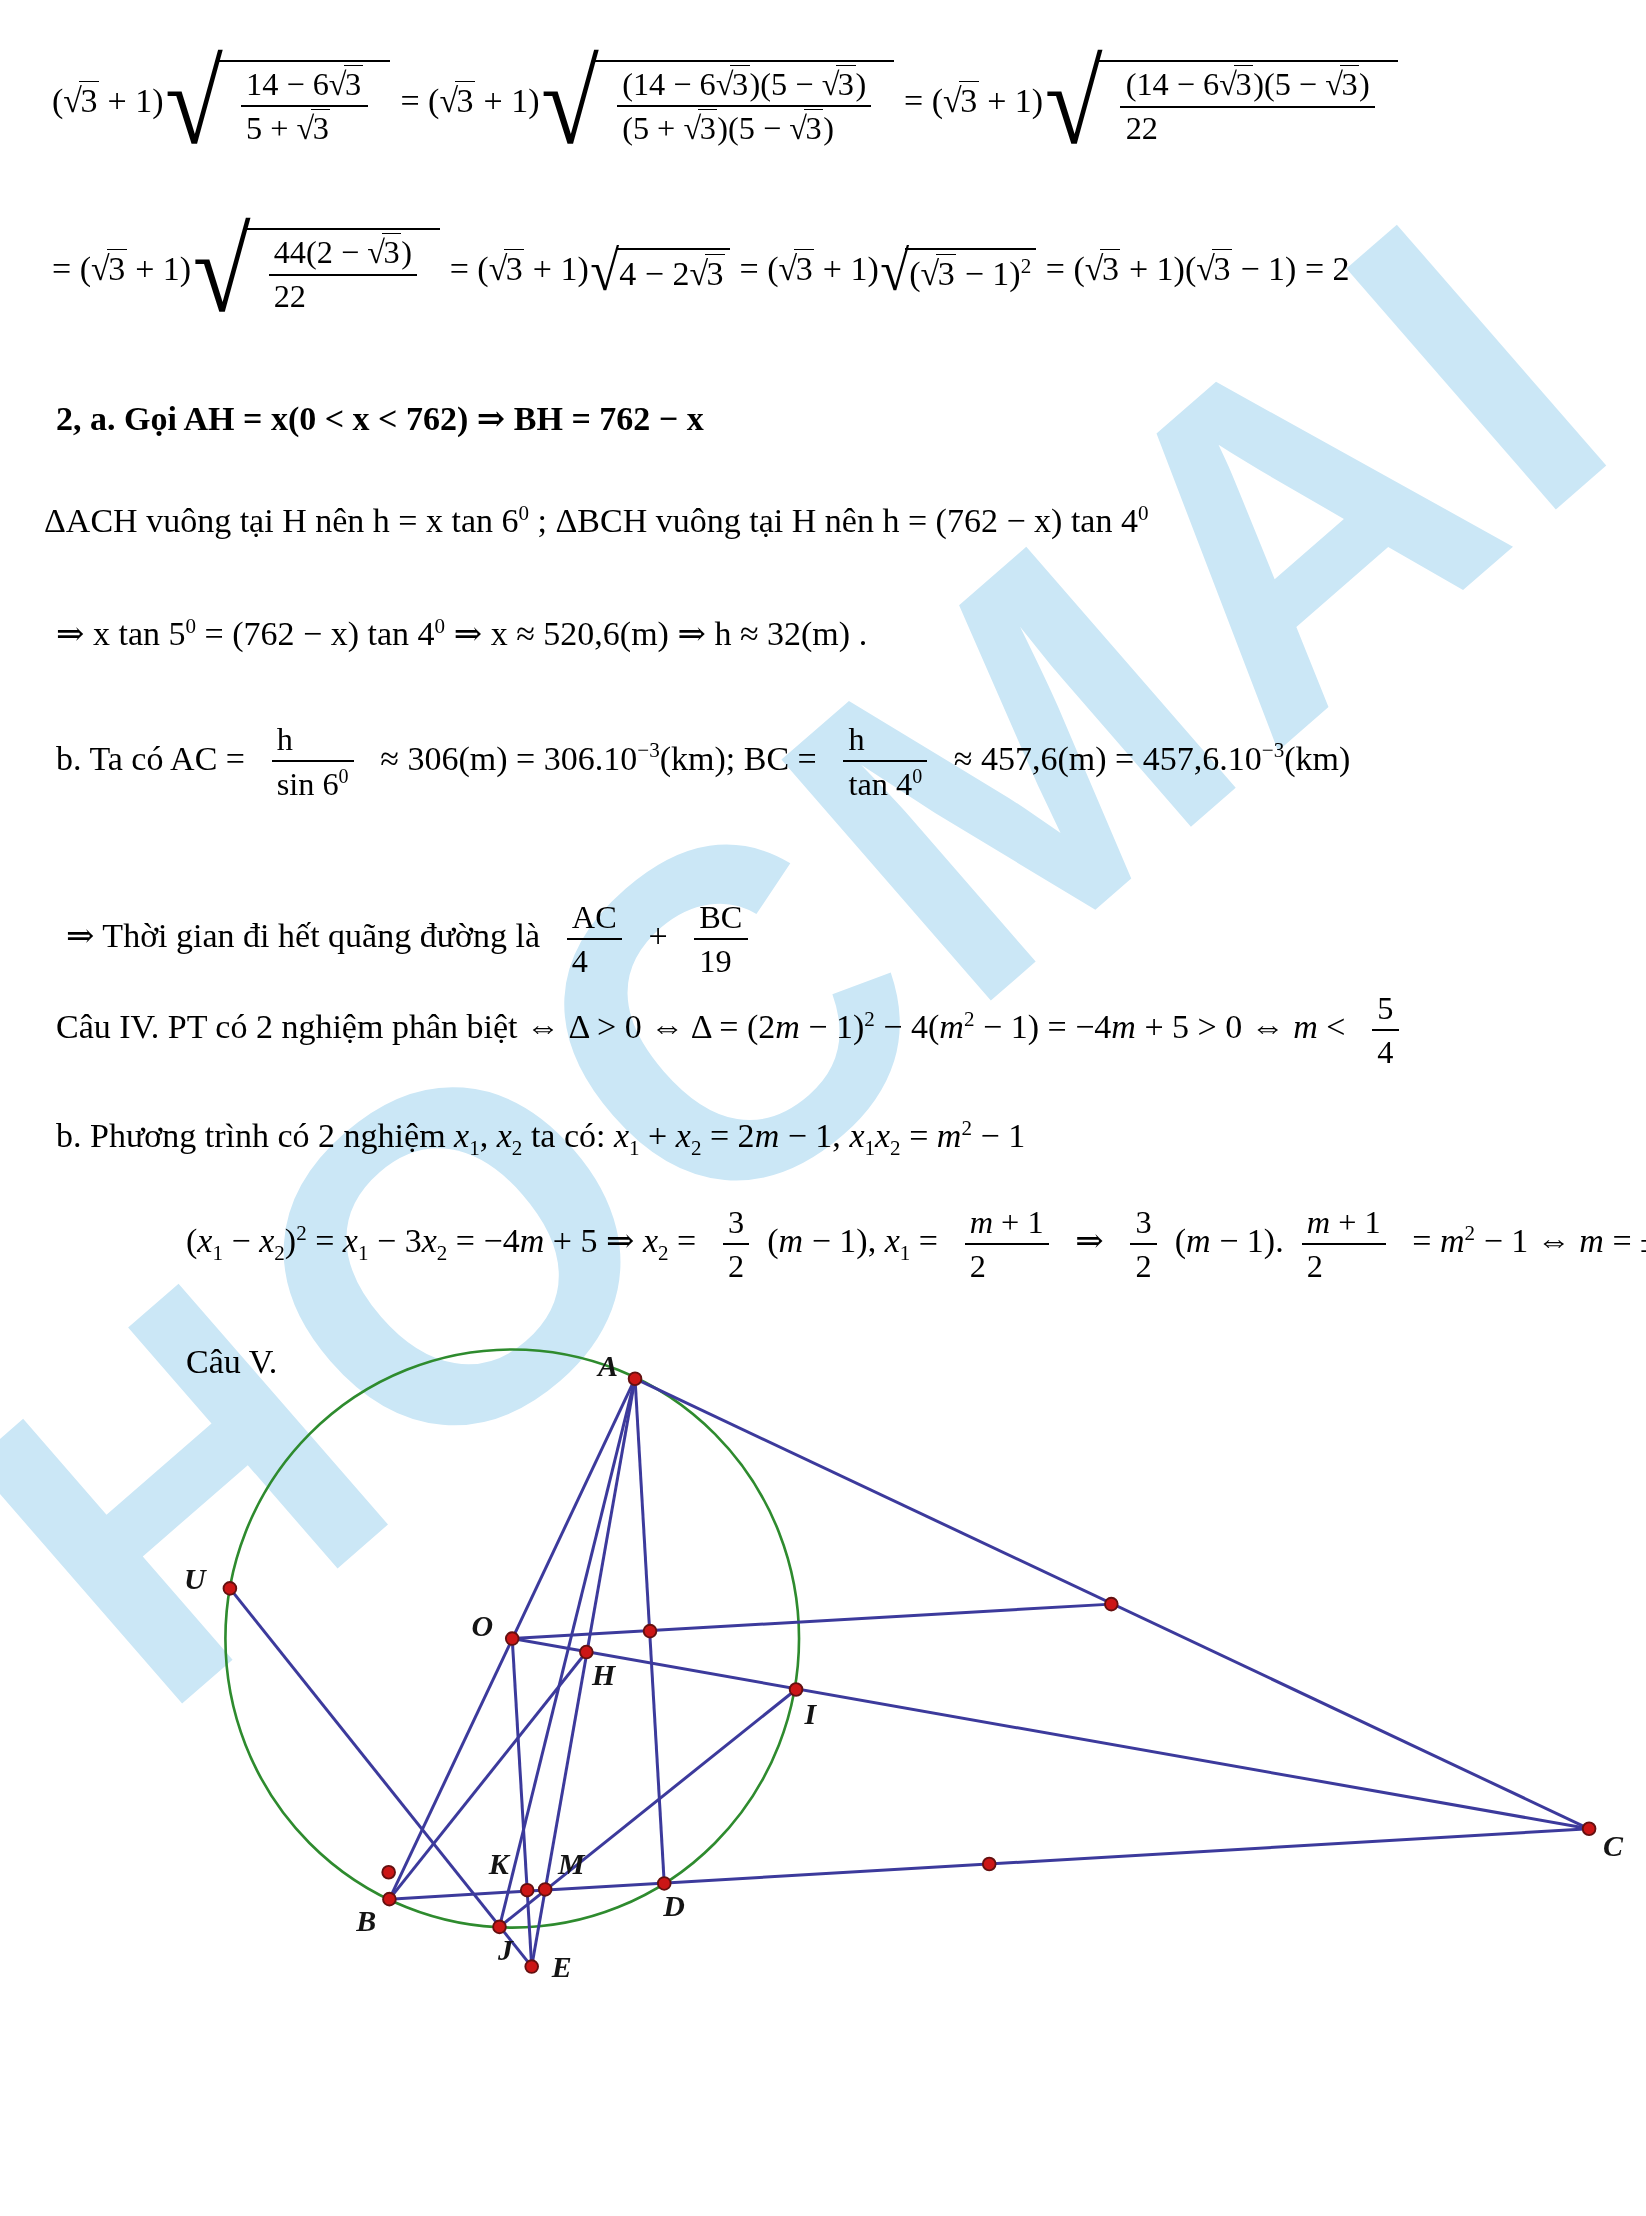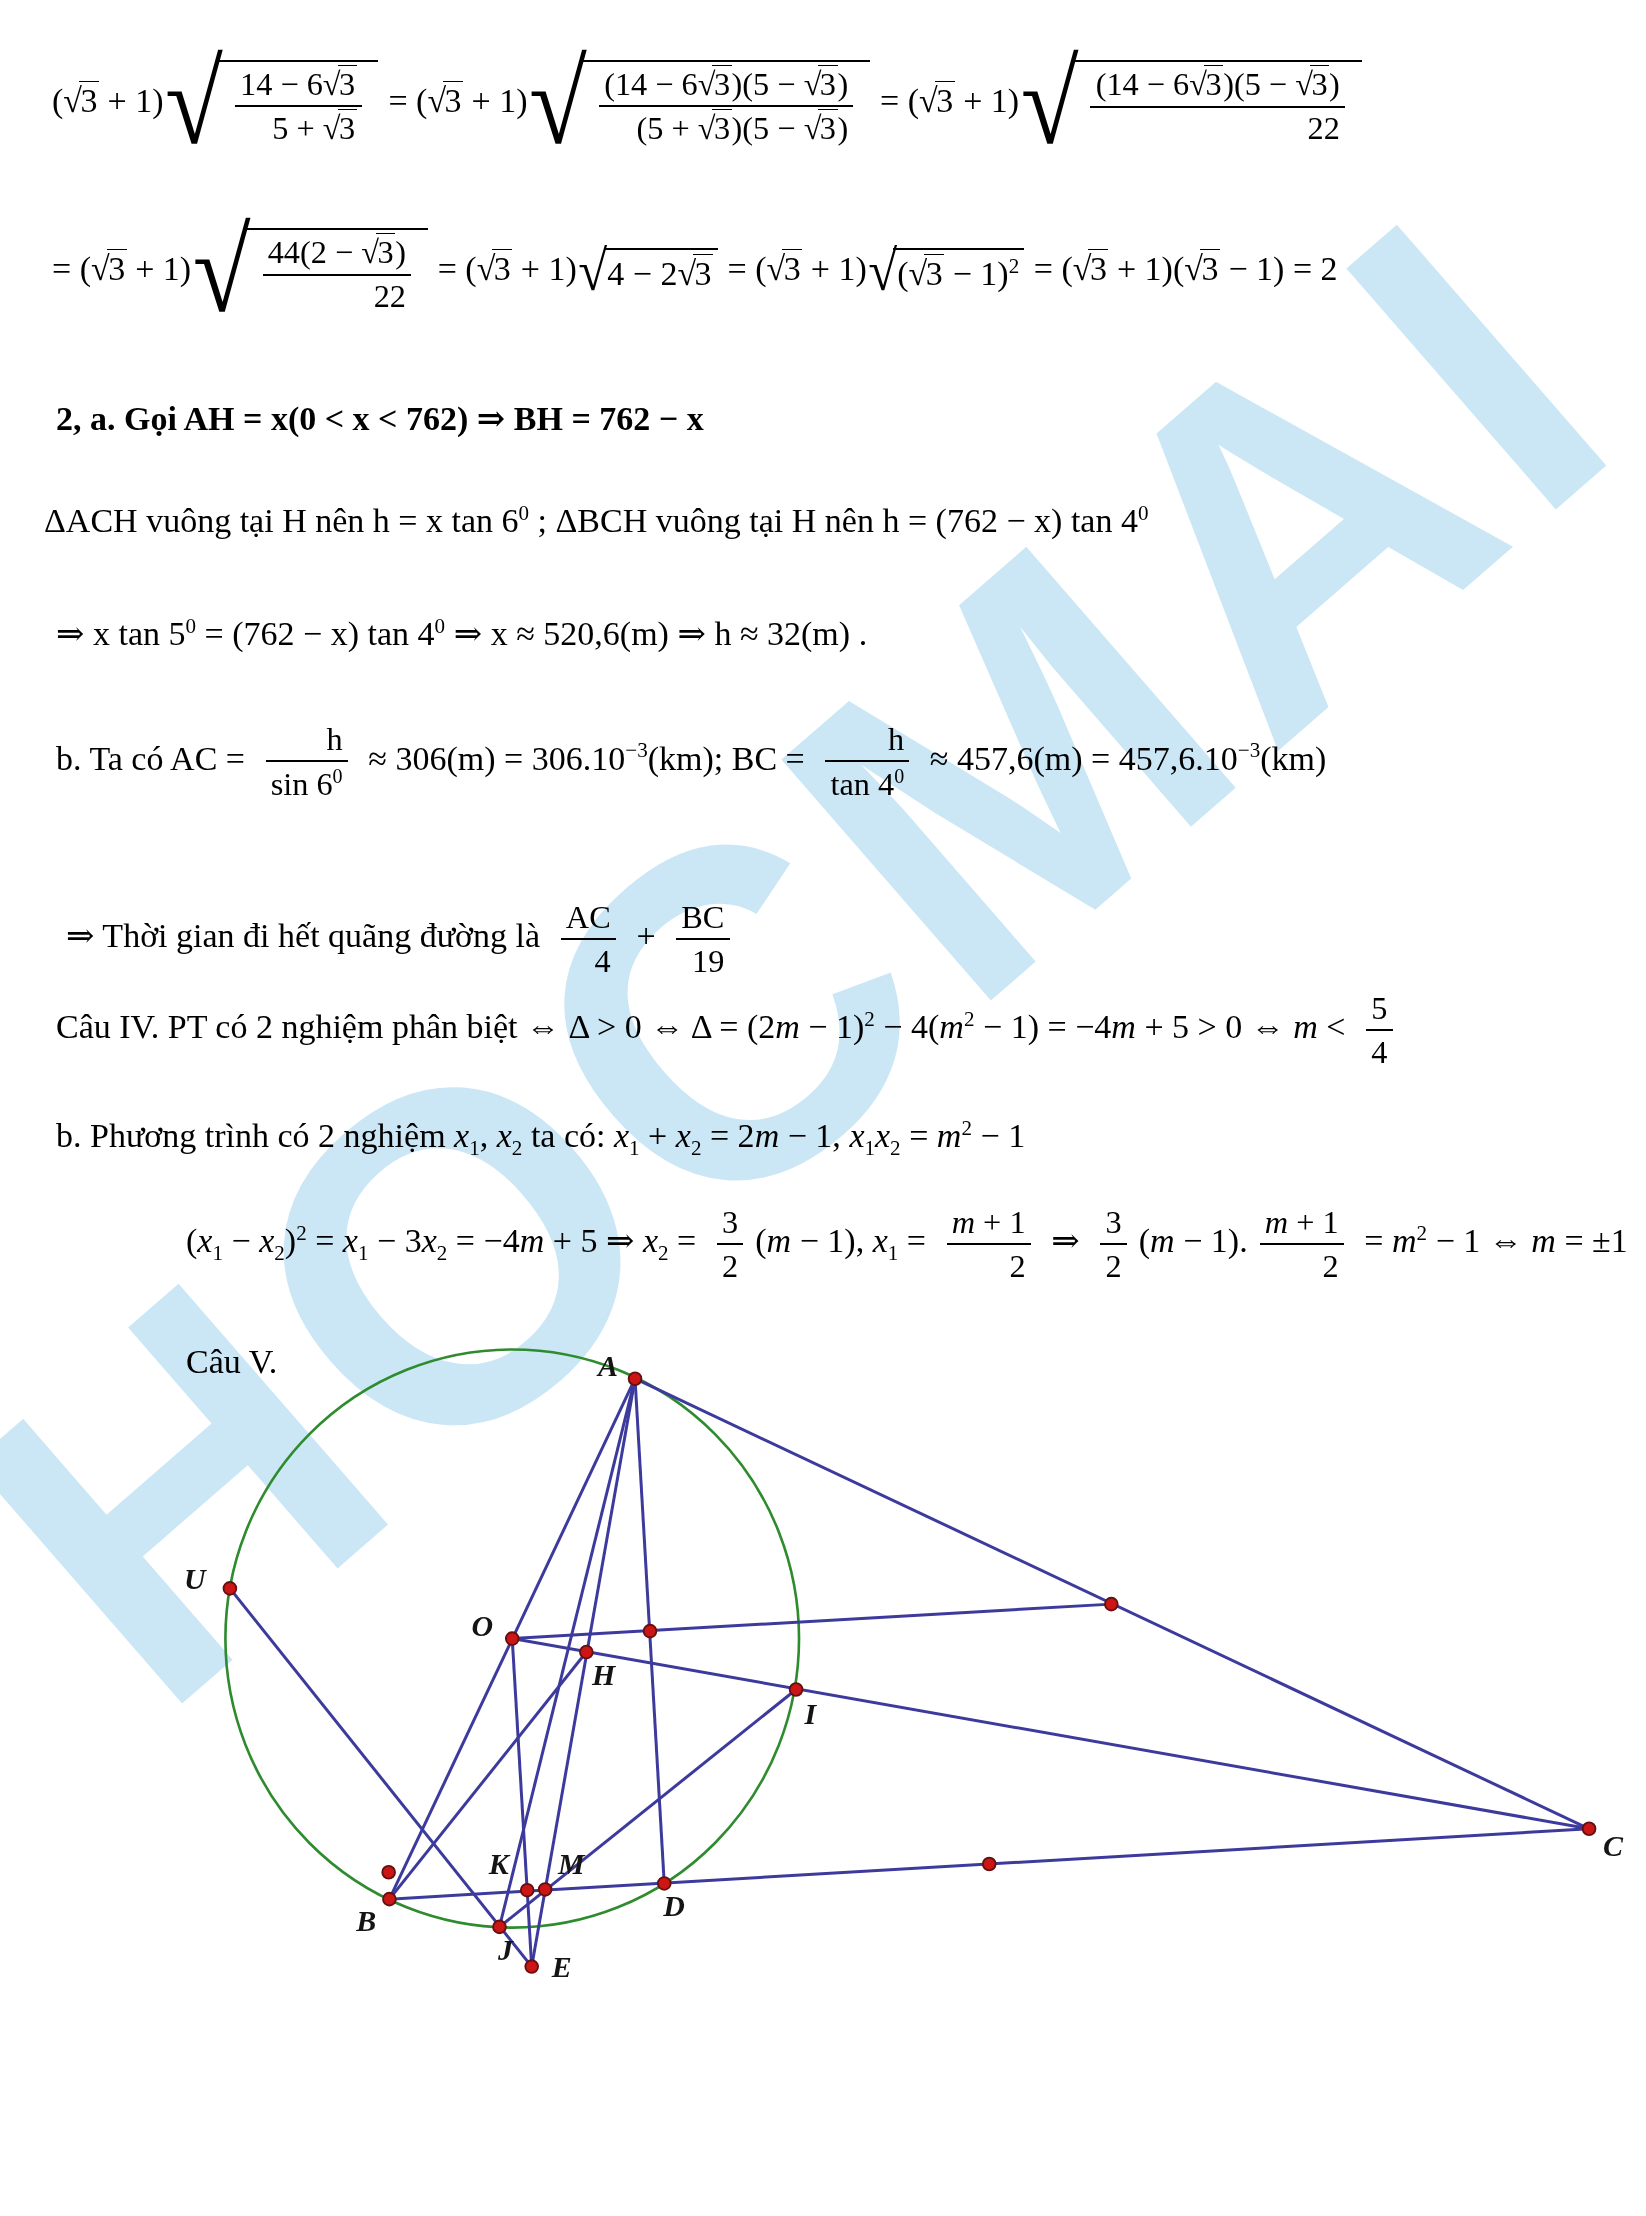--- a/index.html
+++ b/index.html
@@ -34,22 +34,22 @@
     line-height:1.25;
     z-index:2;
   }
   .bold{font-weight:normal;margin-top:36px;}
   .it{font-style:italic;}
   sup{font-size:0.62em;}
   sub{font-size:0.62em;}
   .frac{
     display:inline-block;
     vertical-align:middle;
-    text-align:right;
-    margin:0 12px;
+    text-align:left;
+    margin:0 18px;
     font-size:0.95em;
     line-height:1.15;
   }
   .frac .num{display:block;padding:0 5.2px 2.2px;border-bottom:2.2px solid #000;}
   .frac .den{display:block;padding:2.2px 5.2px 0;}
   .sqrt{
     display:inline-flex;
     align-items:center;
     vertical-align:middle;
     margin:0 1.5px;

